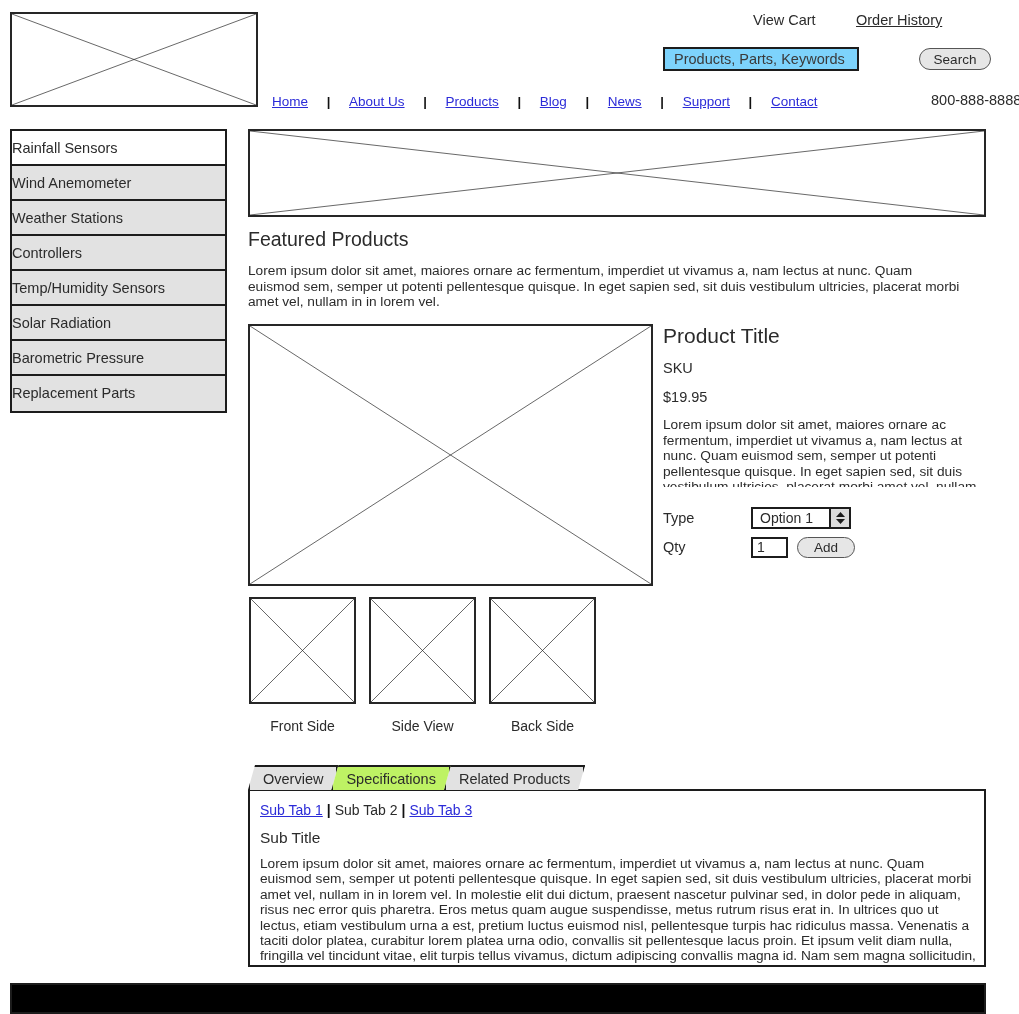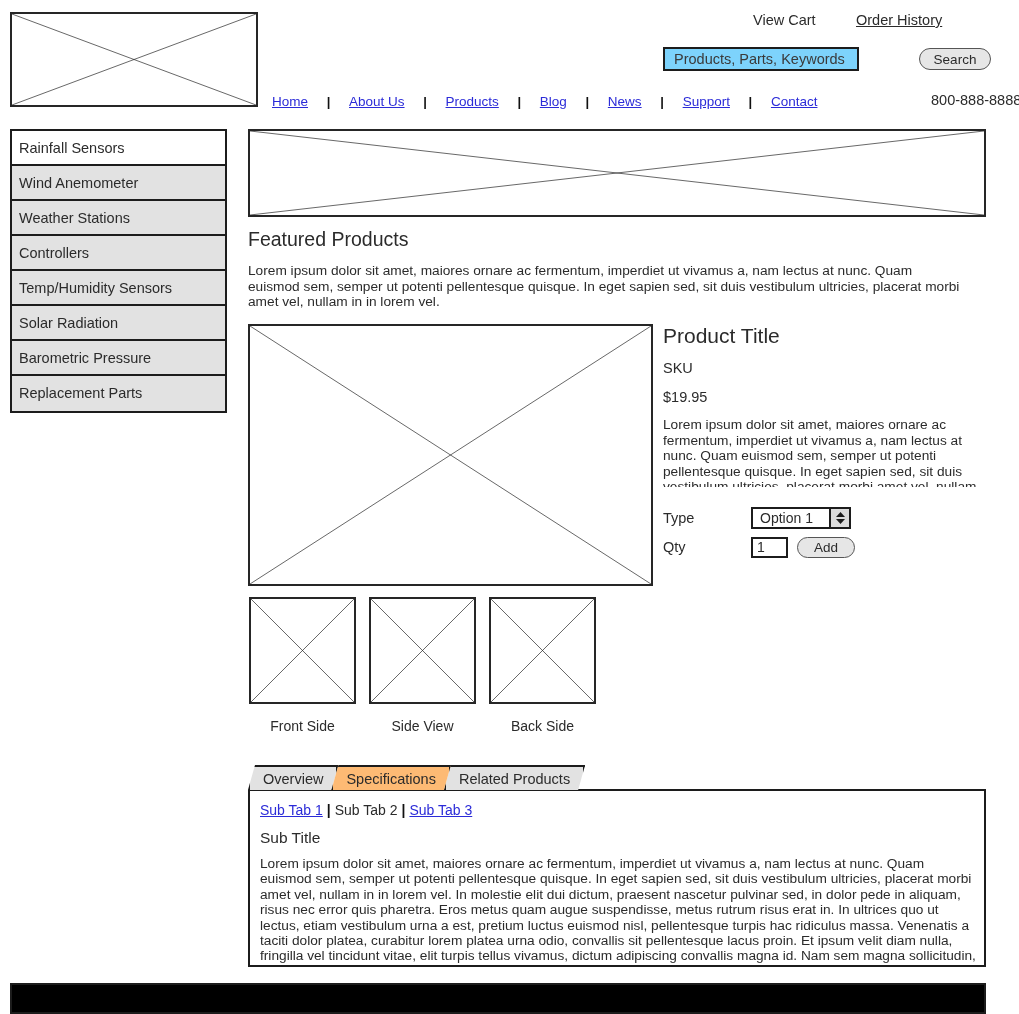--- a/index.html
+++ b/index.html
@@ -96,21 +96,20 @@
   #sidebar {
     position: absolute;
     left: 10px; top: 129px;
     width: 217px;
     border: 2px solid #1c1c1c;
     background: #e2e2e2;
   }
   .side-item {
     height: 35px;
     line-height: 35px;
-    padding-left: 7px;
     font-size: 14.5px;
     color: #2b2b2b;
     background: #e2e2e2;
     border-bottom: 2px solid #1c1c1c;
     white-space: nowrap;
     cursor: pointer;
   }
   .side-item.sel { background: #ffffff; }
   .side-item:last-child { border-bottom: none; }
 
@@ -251,21 +250,21 @@
     padding: 0 13px 0 13px;
     margin-right: -7px;
     white-space: nowrap;
     cursor: pointer;
     background: #e2e2e2;
     border: 2px solid #1c1c1c;
     border-bottom: none;
     -webkit-clip-path: polygon(7px 0, 100% 0, calc(100% - 7px) 100%, 0 100%);
     clip-path: polygon(7px 0, 100% 0, calc(100% - 7px) 100%, 0 100%);
   }
-  .tab.active { background: #fdba74; z-index: 3; }
+  .tab.active { background: #bef264; z-index: 3; }
   .tab.t0 { z-index: 2; }
   .tab.t2 { z-index: 1; }
 
   #tabpanel {
     position: absolute;
     left: 248px; top: 789px;
     width: 738px; height: 178px;
     border: 2px solid #1c1c1c;
     background: #ffffff;
     overflow: hidden;

